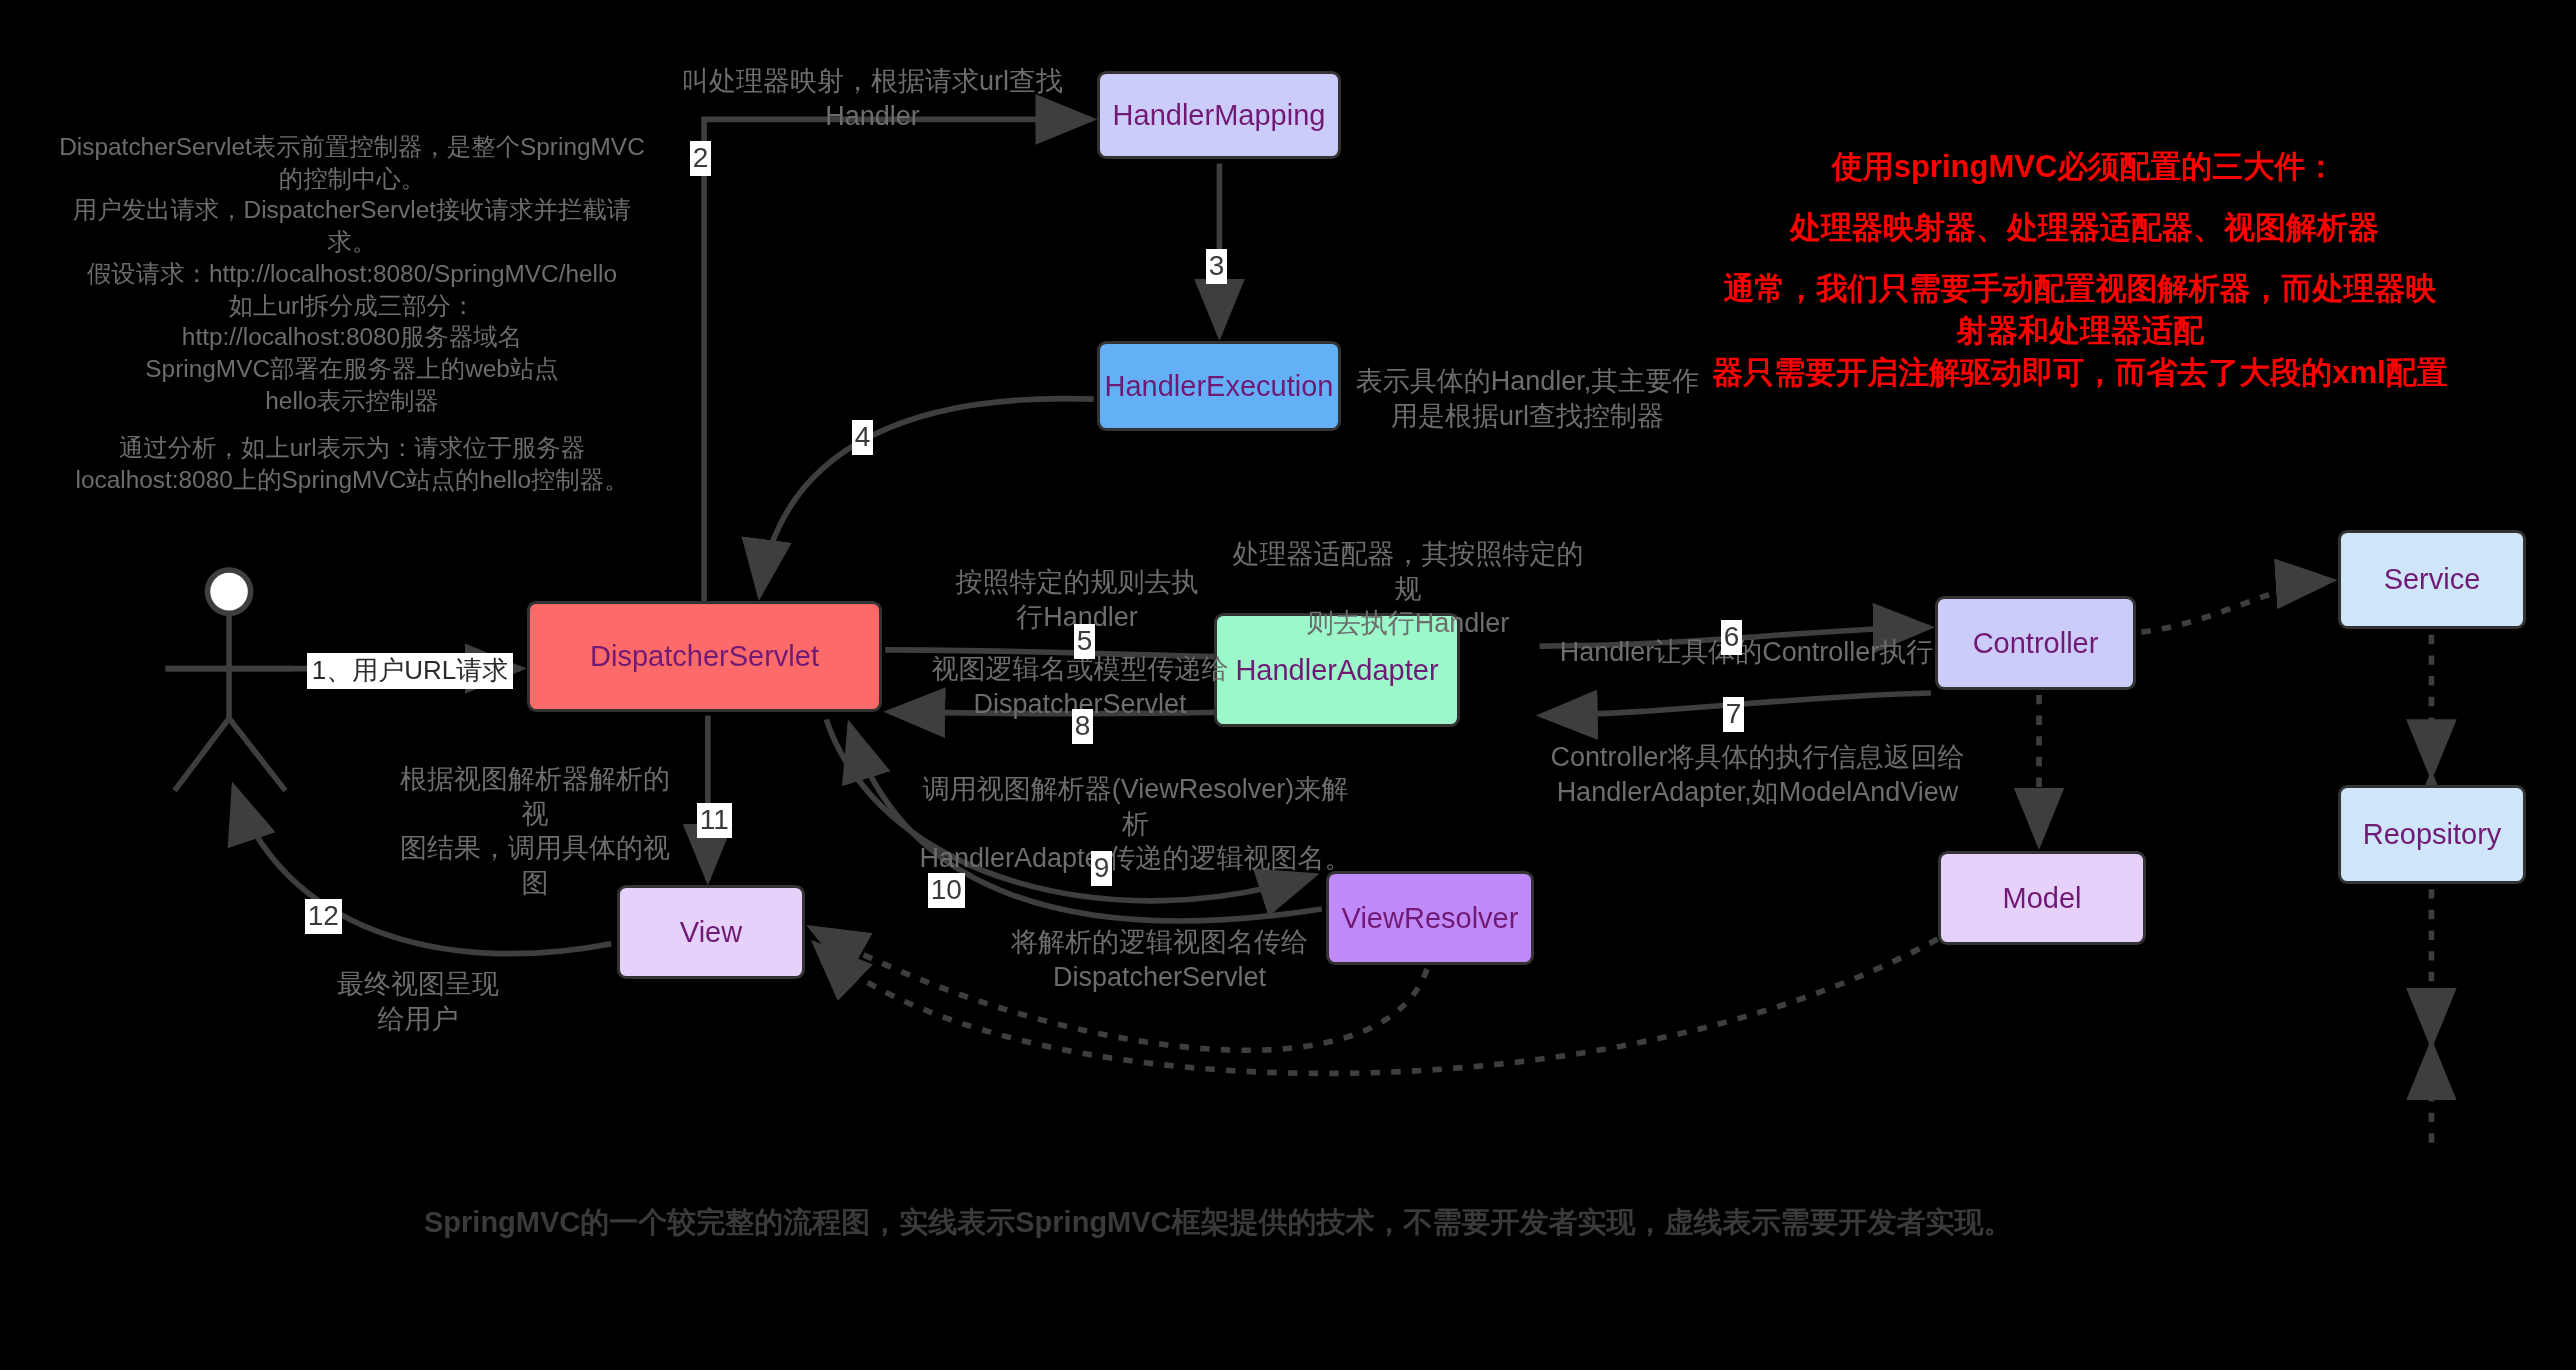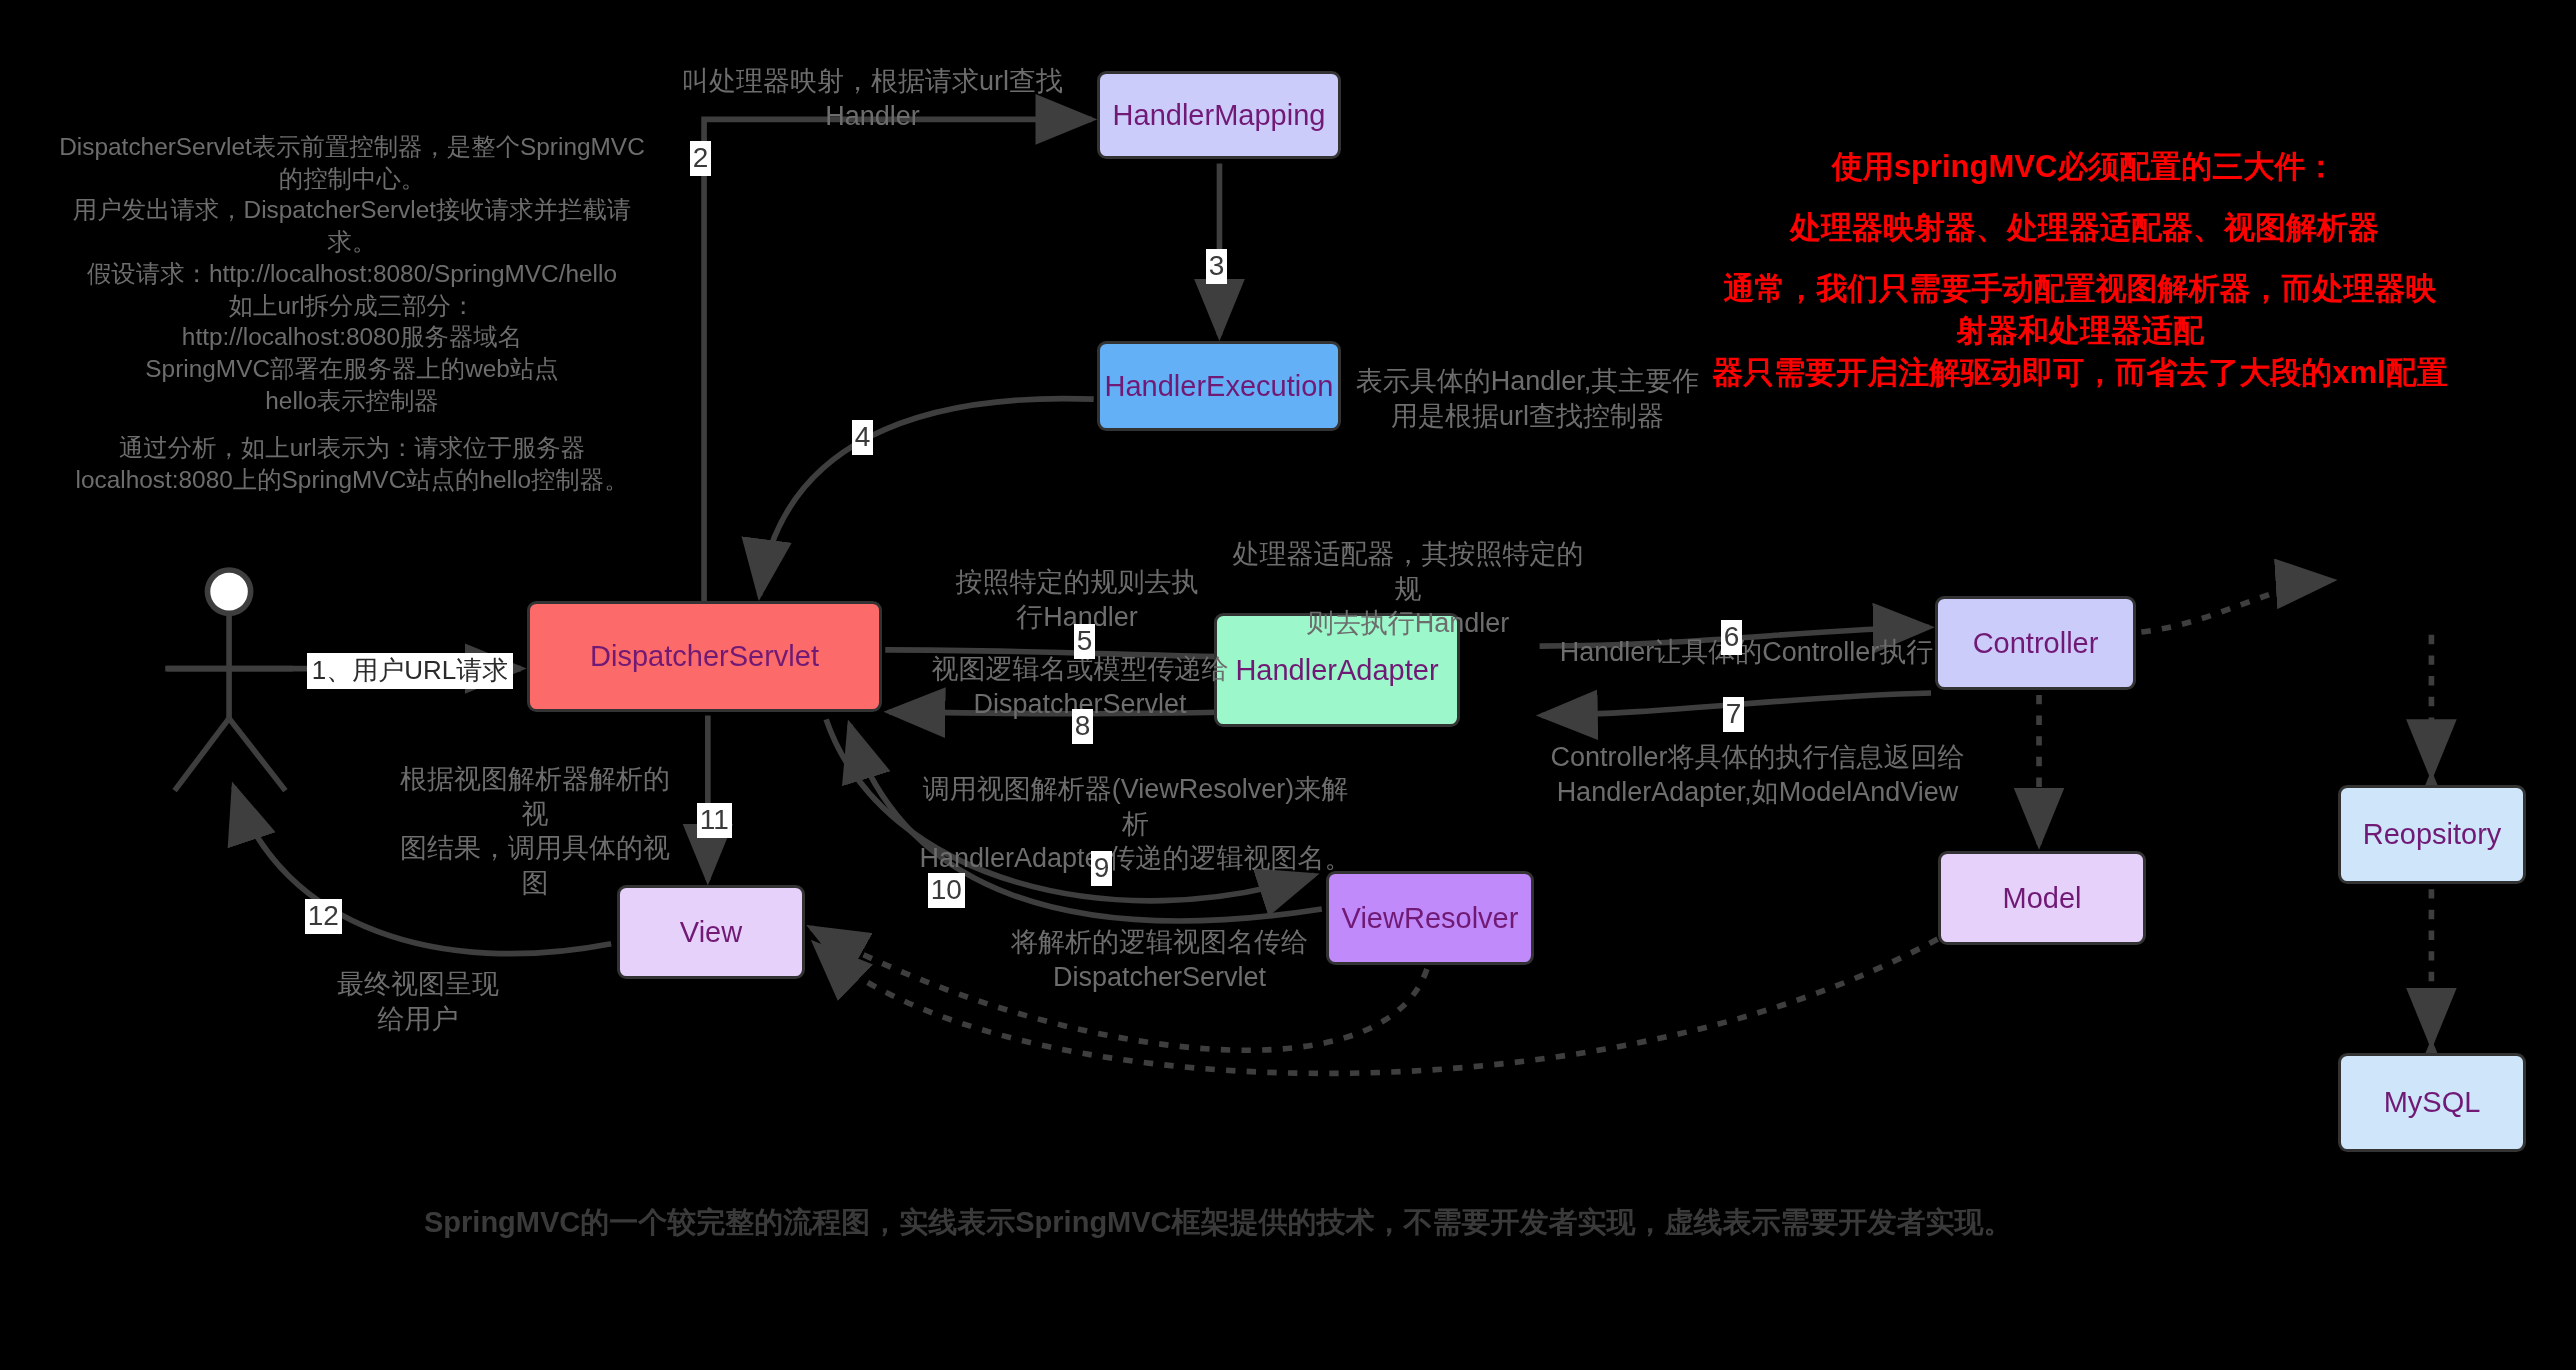--- a/index.html
+++ b/index.html
@@ -98,28 +98,28 @@
     </div>
 
   <div class="node" style="left:1214px;top:613px;width:246px;height:114px;background:#9cf7ca;">
     <span>HandlerAdapter</span>
     </div>
 
   <div class="node" style="left:1935px;top:596px;width:201px;height:94px;background:#ccccfa;">
     <span>Controller</span>
     </div>
 
+  <div class="node" style="left:2338px;top:530px;width:188px;height:99px;background:#cee5fa;">
+    <span>Service</span>
+    </div>
 
   <div class="node" style="left:2338px;top:785px;width:188px;height:99px;background:#cee5fa;">
     <span>Reopsitory</span>
     </div>
 
-  <div class="node" style="left:2338px;top:1053px;width:188px;height:99px;background:#cee5fa;">
-    <span>MySQL</span>
-    </div>
 
   <div class="node" style="left:1938px;top:851px;width:208px;height:94px;background:#e6d1fa;">
     <span>Model</span>
     </div>
 
   <div class="node" style="left:617px;top:885px;width:188px;height:94px;background:#e6d1fa;">
     <span>View</span>
     </div>
 
   <div class="node" style="left:1326px;top:871px;width:208px;height:94px;background:#c18afa;">

